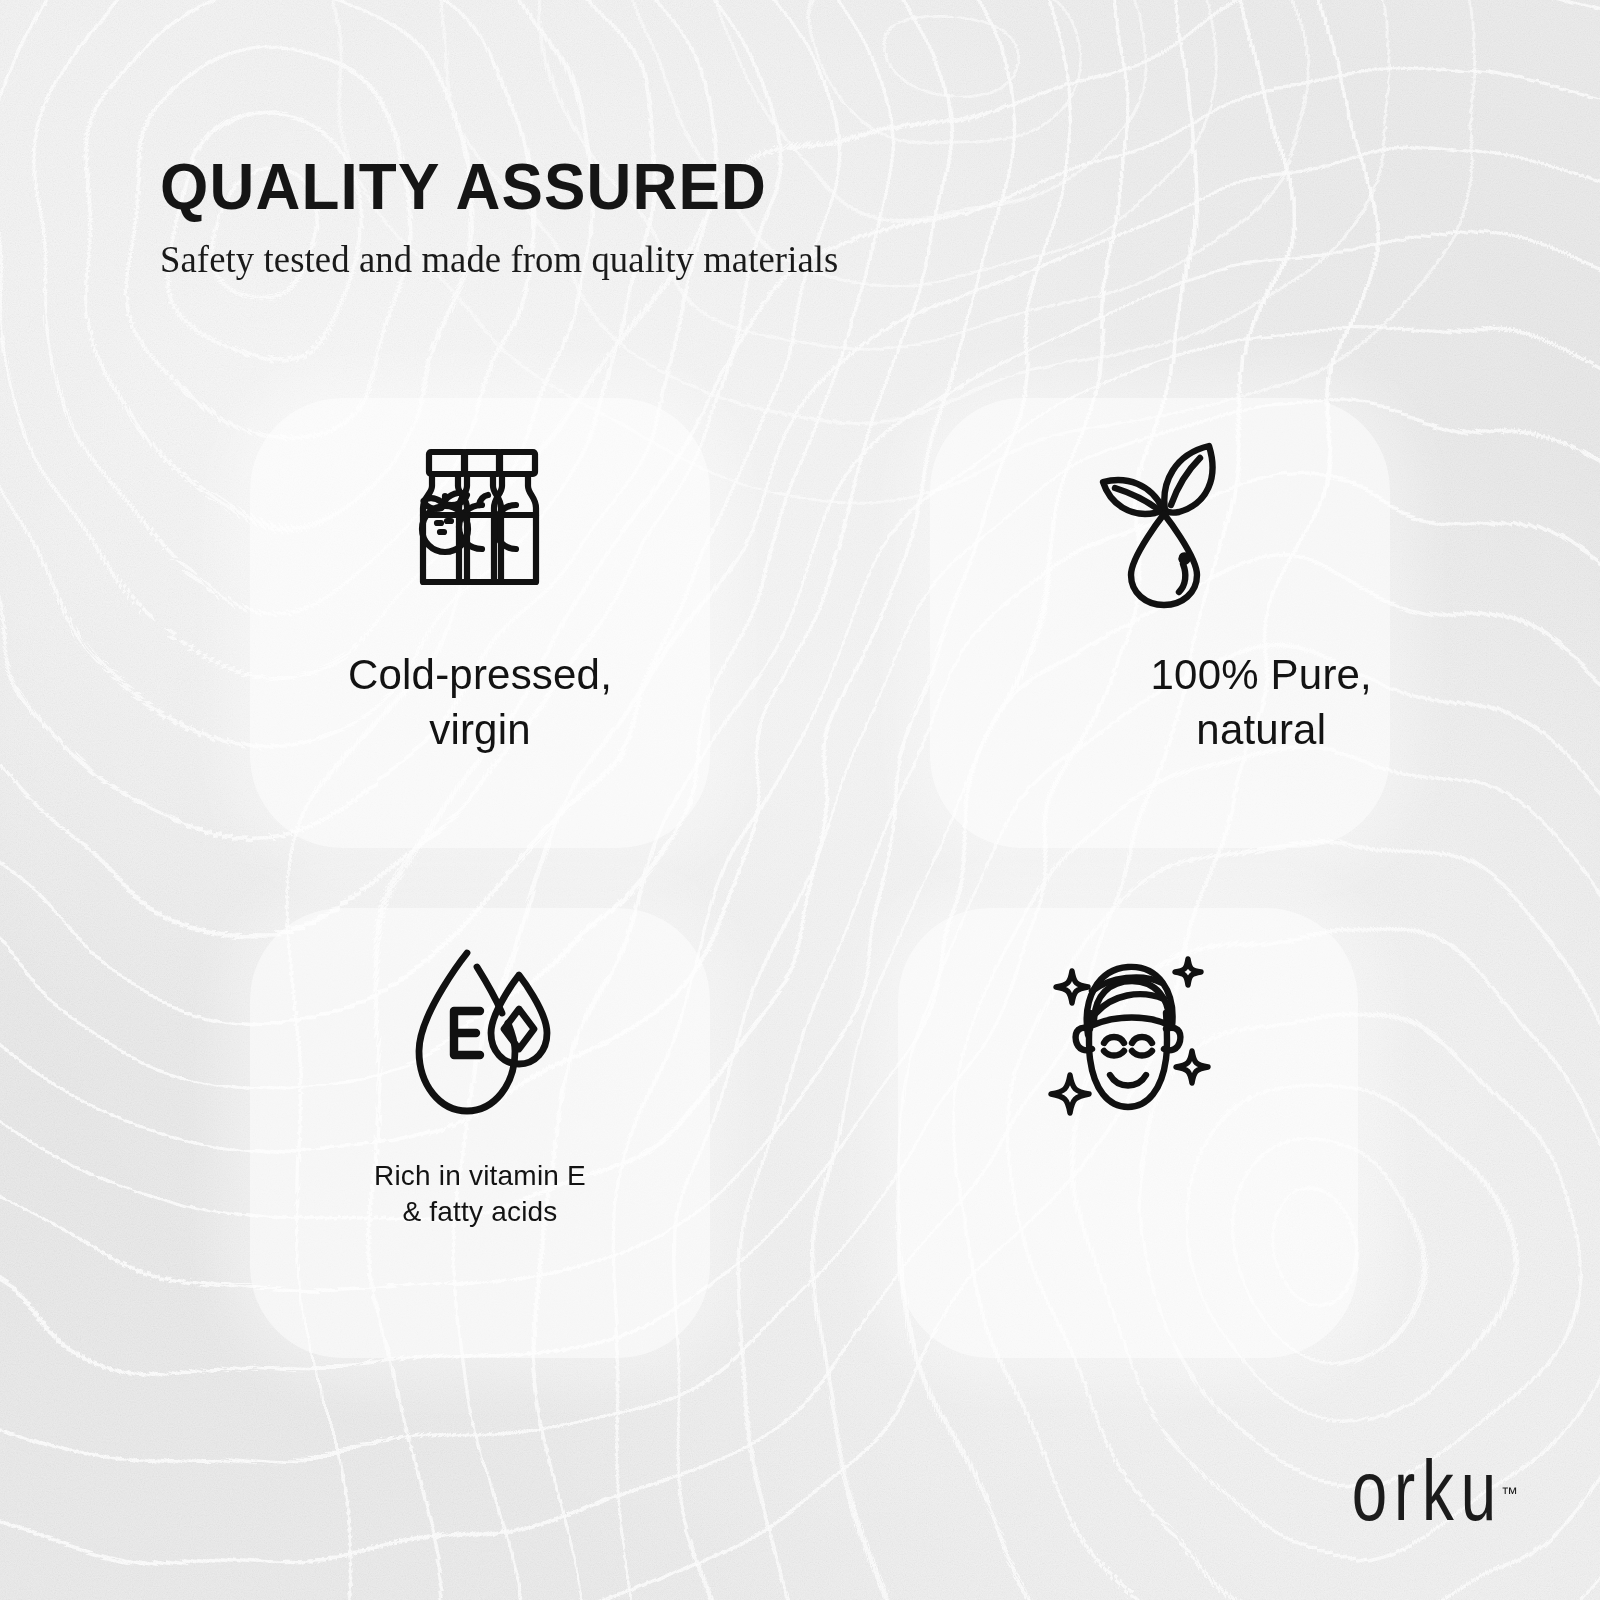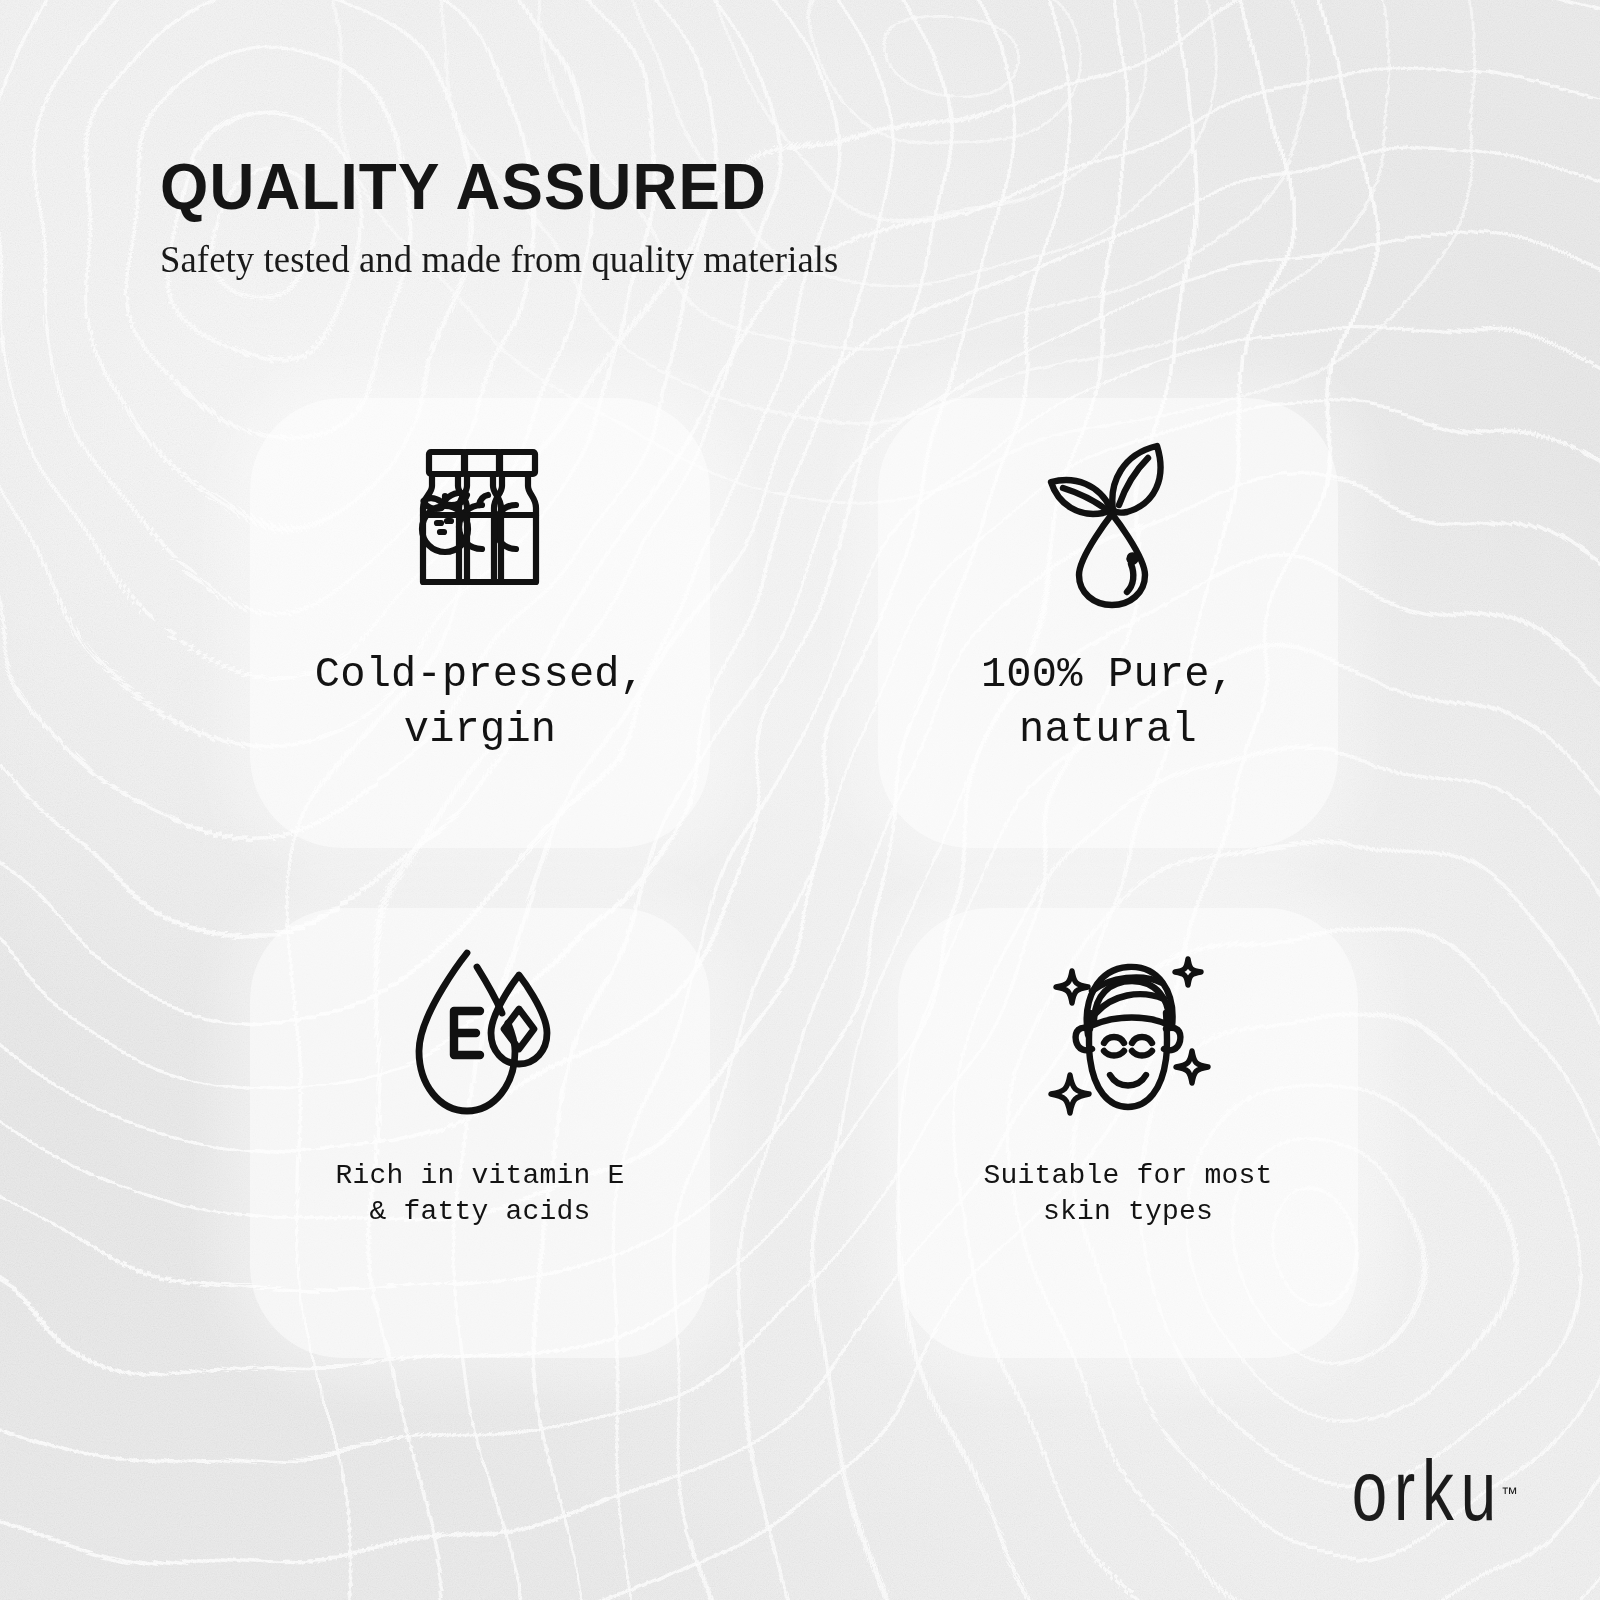--- a/index.html
+++ b/index.html
@@ -99,36 +99,36 @@
     width: 460px;
     height: 450px;
     border-radius: 92px;
     background: rgba(255,255,255,0.62);
     box-shadow: 0 0 46px 30px rgba(255,255,255,0.30);
     display: flex;
     flex-direction: column;
     align-items: center;
   }
   .card.c0 { left: 0px;   top: 0px; }
-  .card.c1 { left: 628px; top: 0px; }
+  .card.c1 { left: 680px; top: 0px; align-items: flex-end; }
   .card.c2 { left: 0px;   top: 510px; }
   .card.c3 { left: 648px; top: 510px; }
 
   .icon-wrap {
     height: 250px;
     display: flex;
     align-items: center;
     justify-content: center;
     width: 100%;
   }
   .icon-wrap svg { display: block; overflow: visible; }
 
   .card-label {
     text-align: center;
-    font-family: Liberation Mono, monospace;
+    font-family: Liberation Sans, sans-serif;
     font-size: 42px;
     line-height: 1.30;
     color: #131313;
     letter-spacing: 0.2px;
     white-space: pre-line;
     padding: 0 18px;
   }
   .card.c2 .card-label, .card.c3 .card-label { font-size: 28px; }
 
   
@@ -358,22 +358,20 @@
           <path d="M96 104 C101 110 111 110 116 104"></path>
 
           <path d="M74 128 C82 142 102 142 110 128"></path>
 
           <path d="M36 24 C38 36 40 38 52 40 C40 42 38 44 36 56 C34 44 32 42 20 40 C32 38 34 36 36 24 Z" stroke-width="5.4"></path>
           <path d="M152 12 C153.5 22 155 23.5 165 25 C155 26.5 153.5 28 152 38 C150.5 28 149 26.5 139 25 C149 23.5 150.5 22 152 12 Z" stroke-width="5.4"></path>
           <path d="M34 128 C36.5 142 39 144.5 53 147 C39 149.5 36.5 152 34 166 C31.5 152 29 149.5 15 147 C29 144.5 31.5 142 34 128 Z" stroke-width="5.4"></path>
           <path d="M156 104 C158 116 160 118 172 120 C160 122 158 124 156 136 C154 124 152 122 140 120 C152 118 154 116 156 104 Z" stroke-width="5.4"></path>
         </svg>
       </div>
-      <div class="card-label">Suitable for most
-skin types</div>
     </div>
 
   </div>
 
   <div class="logo">
     <span class="logo-word">orku</span>
     <span class="logo-tm">™</span>
   </div>
 
 </div>

